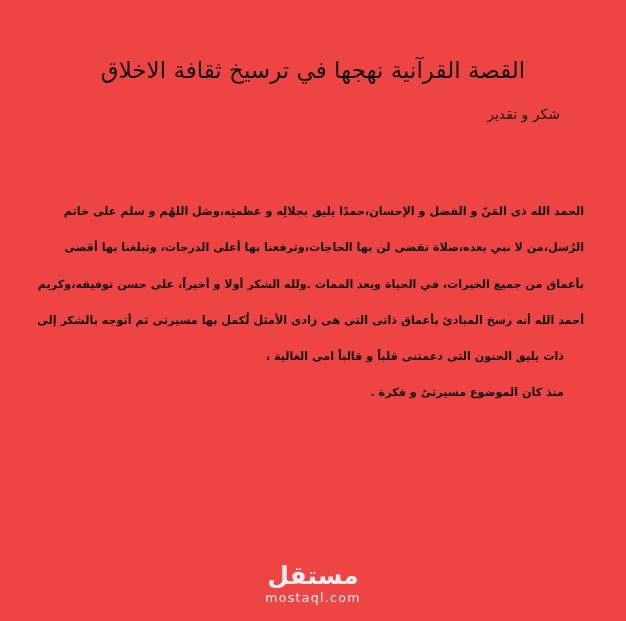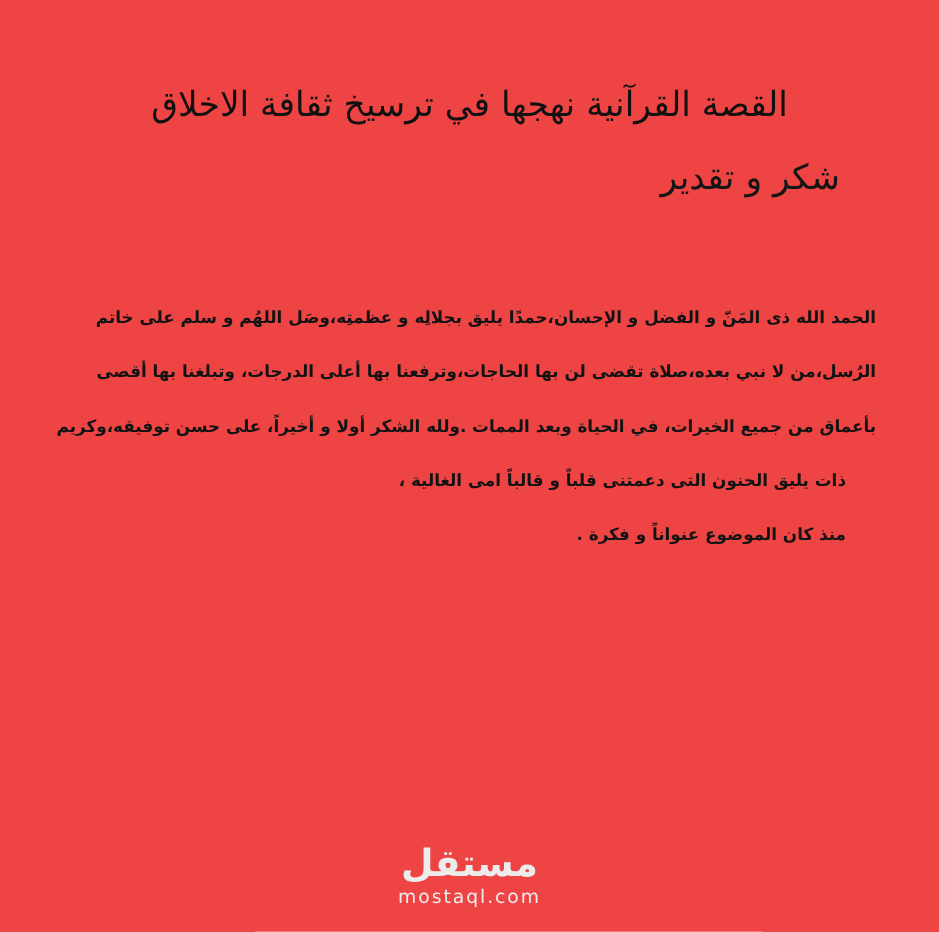--- a/index.html
+++ b/index.html
@@ -39,21 +39,21 @@
     padding: 0 70px;
     box-sizing: border-box;
   }
 
   
   .doc-subtitle {
     position: absolute;
     top: 106px;
     right: 66px;
     direction: rtl;
-    font-size: 23px;
+    font-size: 14px;
     font-weight: 400;
     color: #151515;
     letter-spacing: 0px;
   }
 
   
   .body-block {
     position: absolute;
     top: 194px;
     right: 62px;
@@ -113,22 +113,23 @@
 <div class="page">
 
   <h1 class="doc-title">القصة القرآنية نهجها في ترسيخ ثقافة الاخلاق</h1>
 
   <div class="doc-subtitle">شكر و تقدير</div>
 
   <div class="body-block">
     <p class="wide">الحمد الله ذى المَنّ و الفضل و الإحسان،حمدًا يليق بجلالِه و عظمتِه،وصَل اللهُم و سلم على خاتم</p>
     <p class="wide">الرُسل،من لا نبي بعده،صلاة تقضى لن بها الحاجات،وترفعنا بها أعلى الدرجات، وتبلغنا بها أقصى</p>
     <p class="wide">بأعماق من جميع الخيرات، في الحياة وبعد الممات .ولله الشكر أولا و أخيراً، على حسن توفيقه،وكريم</p>
+    <p class="wide">أحمد الله أنه رسخ المبادئ بأعماق ذاتى التى هى زادى الأمثل لُكمل بها مسيرتى ثم أتوجه بالشكر إلى</p>
     <p class="short">ذات يليق الحنون التى دعمتنى قلباً و قالباً امى الغالية ،</p>
-    <p class="short">منذ كان الموضوع عنواناً و فكرة .</p>
+    <p class="short">منذ كان الموضوع مسيرتىً و فكرة .</p>
   </div>
 
   <div class="watermark">
     <span class="wm-ar">مستقل</span>
     <span class="wm-en">mostaql.com</span>
   </div>
 
 </div>
 
 </body></html>

